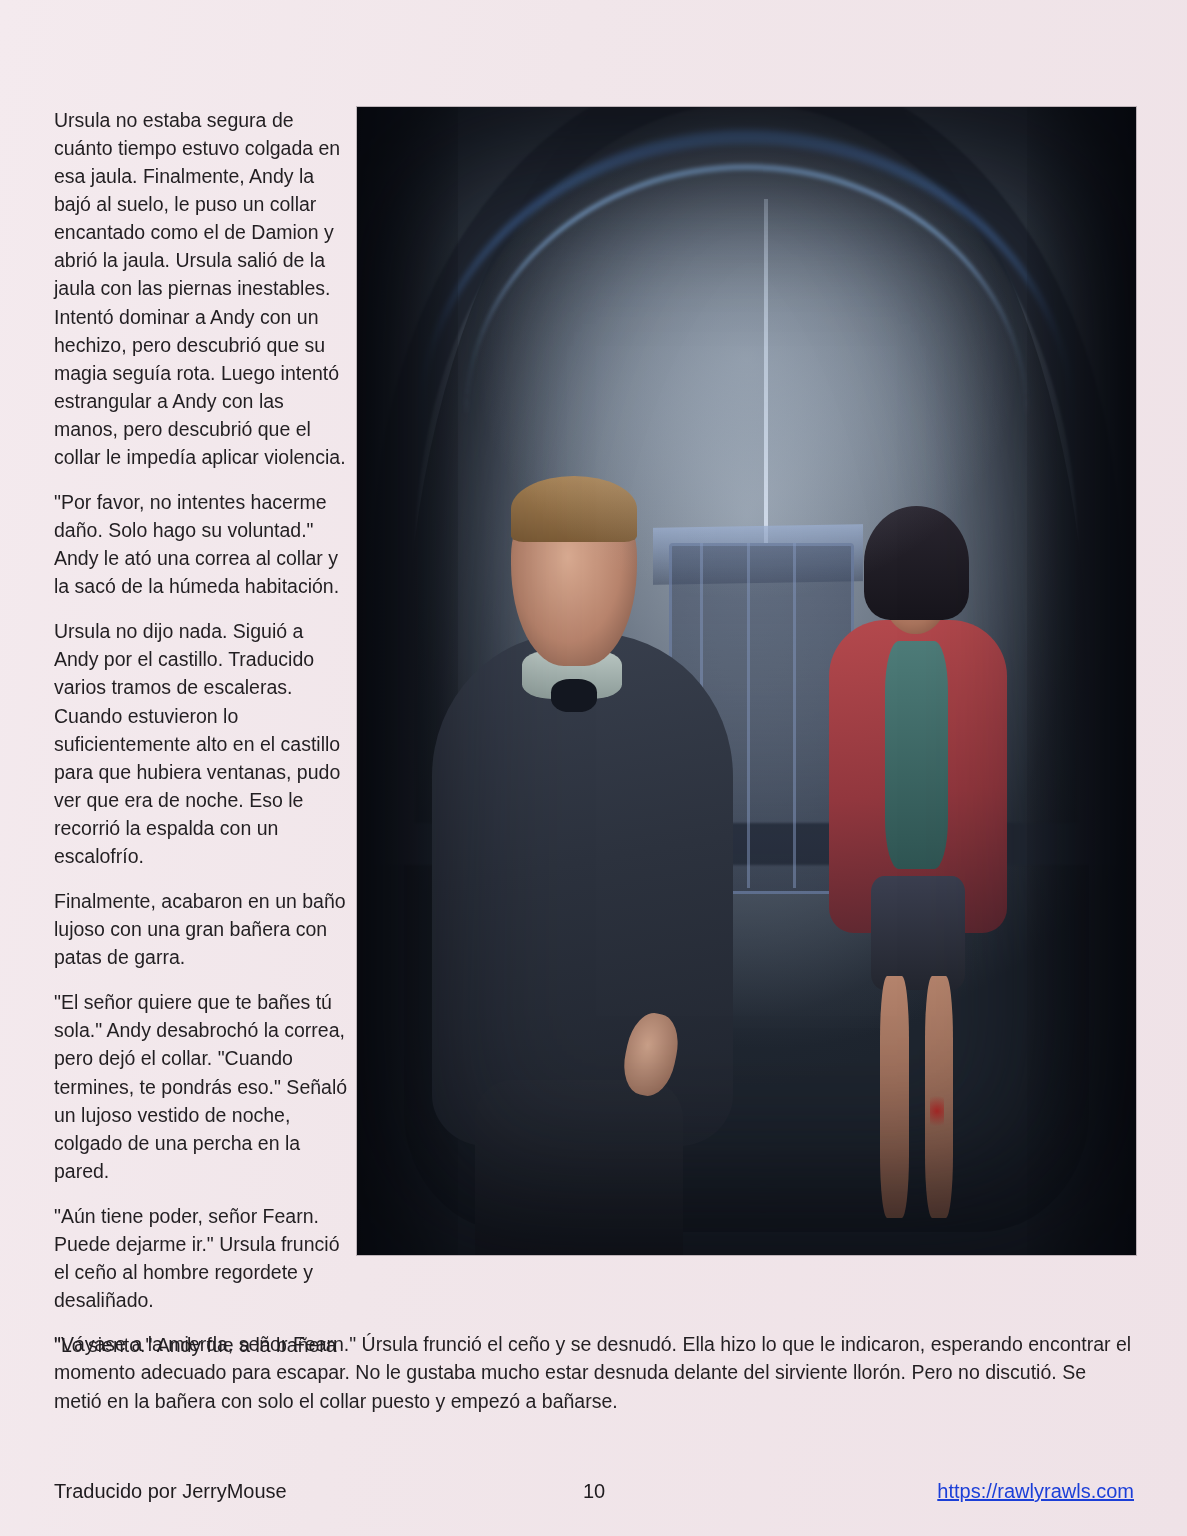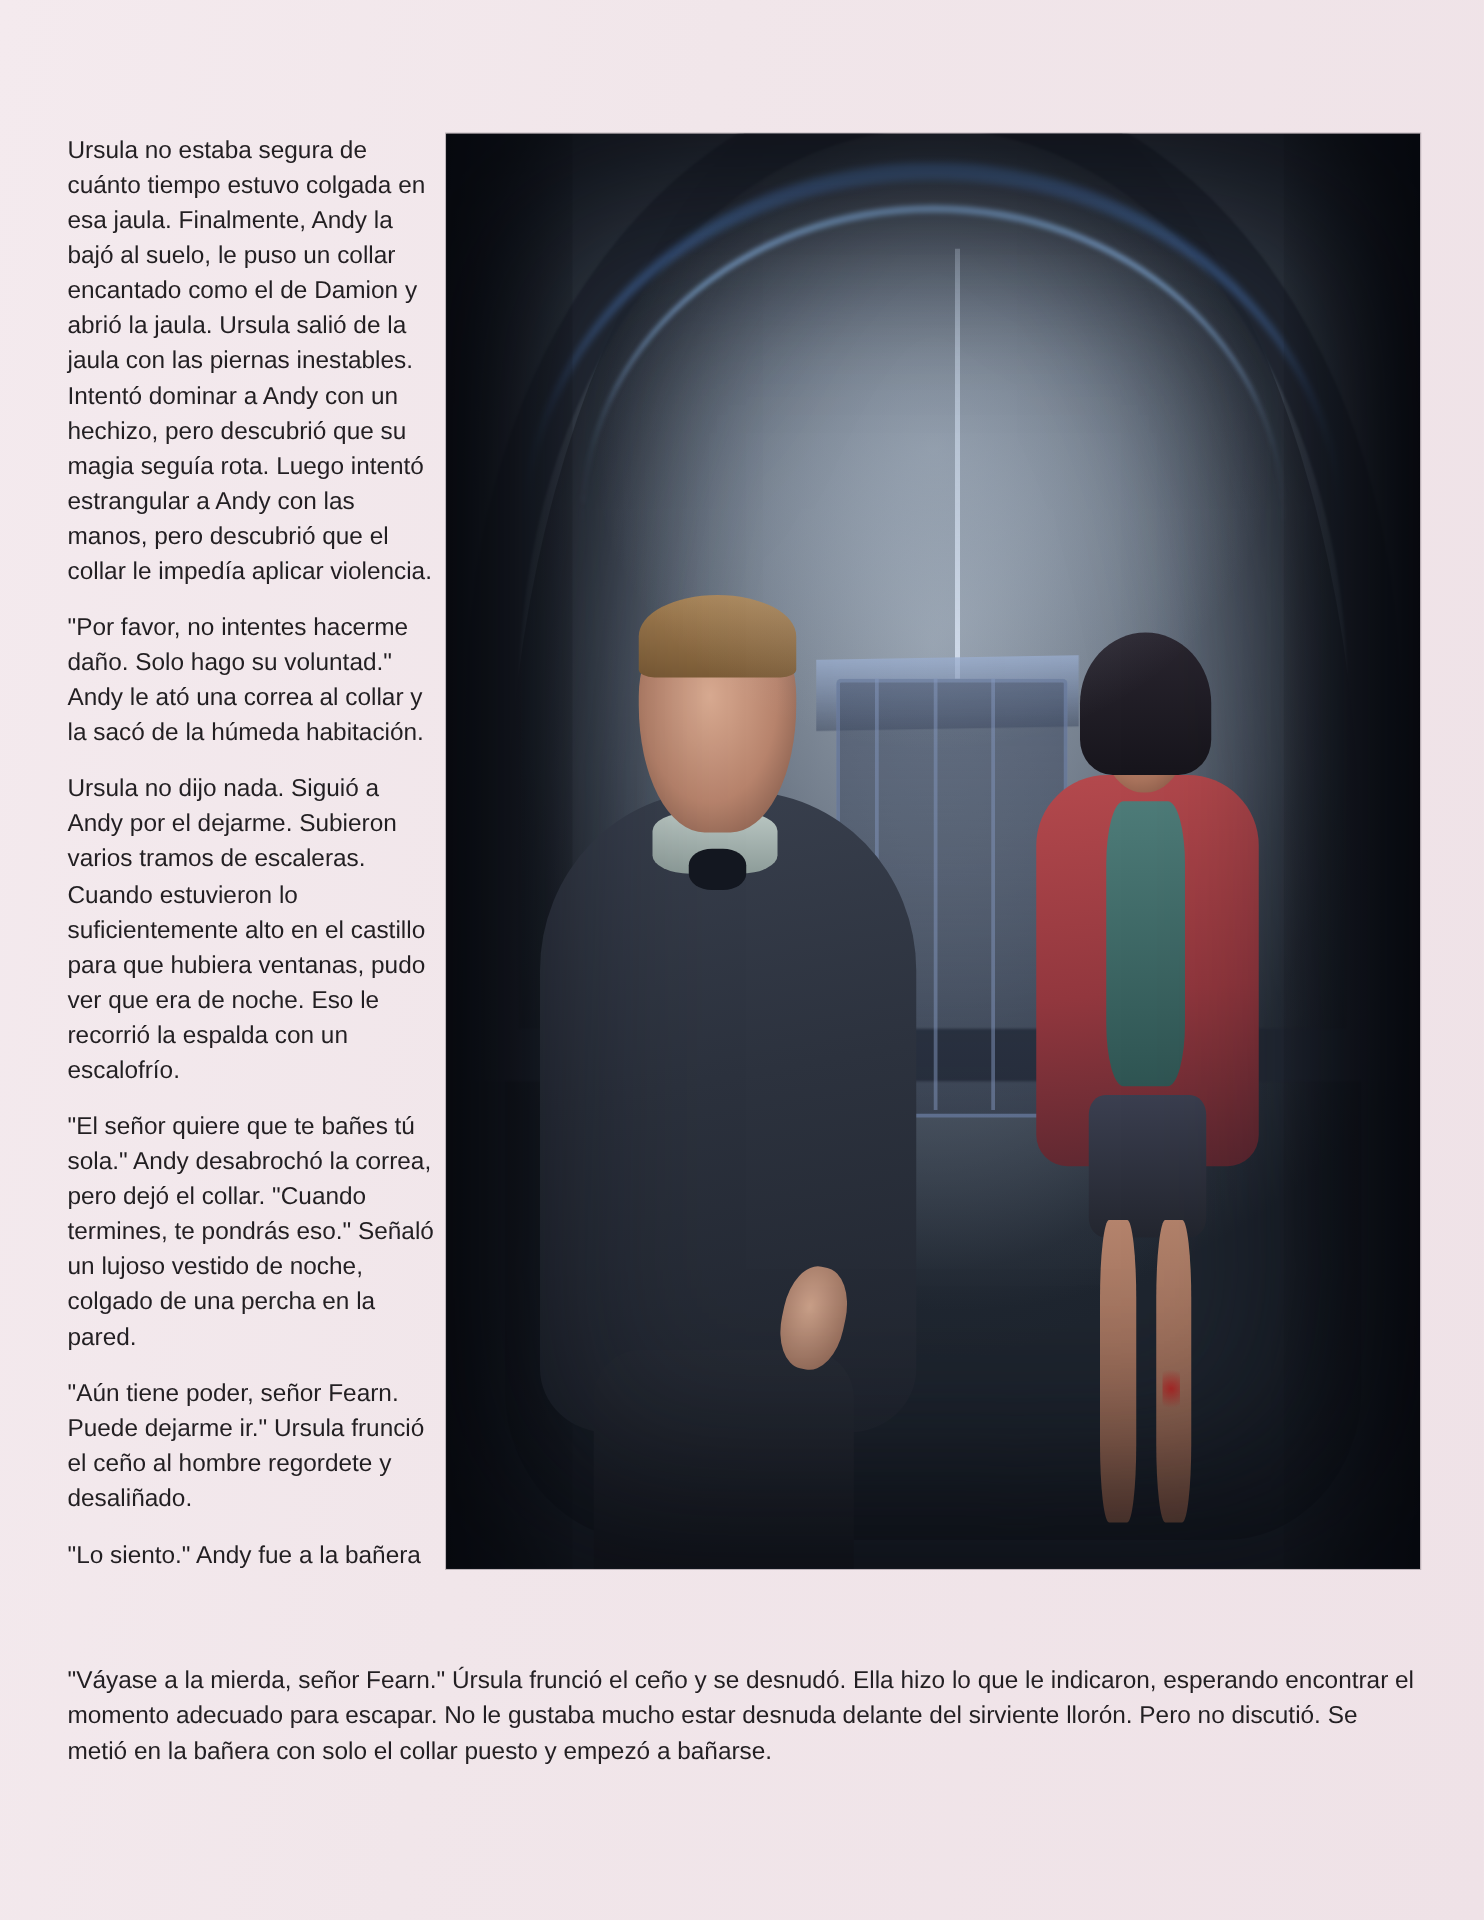--- a/index.html
+++ b/index.html
@@ -372,21 +372,22 @@
 </style>
 </head>
 <body>
 
 <div class="page">
   <div class="page-inner">
 
     <div class="text-col">
       <p>Ursula no estaba segura de cuánto tiempo estuvo colgada en esa jaula. Finalmente, Andy la bajó al suelo, le puso un collar encantado como el de Damion y abrió la jaula. Ursula salió de la jaula con las piernas inestables. Intentó dominar a Andy con un hechizo, pero descubrió que su magia seguía rota. Luego intentó estrangular a Andy con las manos, pero descubrió que el collar le impedía aplicar violencia.</p>
       <p>"Por favor, no intentes hacerme daño. Solo hago su voluntad." Andy le ató una correa al collar y la sacó de la húmeda habitación.</p>
-      <p>Ursula no dijo nada. Siguió a Andy por el dejarme. Subieron varios tramos de escaleras. Cuando estuvieron lo suficientemente alto en el castillo para que hubiera ventanas, pudo ver que era de noche. Eso le recorrió la espalda con un escalofrío.</p>
+      <p>Ursula no dijo nada. Siguió a Andy por el castillo. Traducido varios tramos de escaleras. Cuando estuvieron lo suficientemente alto en el castillo para que hubiera ventanas, pudo ver que era de noche. Eso le recorrió la espalda con un escalofrío.</p>
+      <p>Finalmente, acabaron en un baño lujoso con una gran bañera con patas de garra.</p>
       <p>"El señor quiere que te bañes tú sola." Andy desabrochó la correa, pero dejó el collar. "Cuando termines, te pondrás eso." Señaló un lujoso vestido de noche, colgado de una percha en la pared.</p>
       <p>"Aún tiene poder, señor Fearn. Puede dejarme ir." Ursula frunció el ceño al hombre regordete y desaliñado.</p>
       <p>"Lo siento." Andy fue a la bañera</p>
     </div>
 
     <div class="illo-frame">
       <div class="illo">
         <div class="bg-wall"></div>
         <div class="arch"></div>
         <div class="arch-stones"></div>
@@ -425,15 +426,20 @@
         <div class="mist"></div>
         <div class="vignette"></div>
       </div>
     </div>
 
 
     <div class="wide-block">
       <p>"Váyase a la mierda, señor Fearn." Úrsula frunció el ceño y se desnudó. Ella hizo lo que le indicaron, esperando encontrar el momento adecuado para escapar. No le gustaba mucho estar desnuda delante del sirviente llorón. Pero no discutió. Se metió en la bañera con solo el collar puesto y empezó a bañarse.</p>
     </div>
 
+    <div class="footer">
+      <span class="footer-left">Traducido por JerryMouse</span>
+      <span class="footer-center">10</span>
+      <span class="footer-right">https://rawlyrawls.com</span>
+    </div>
 
   </div>
 </div>
 
 </body></html>

